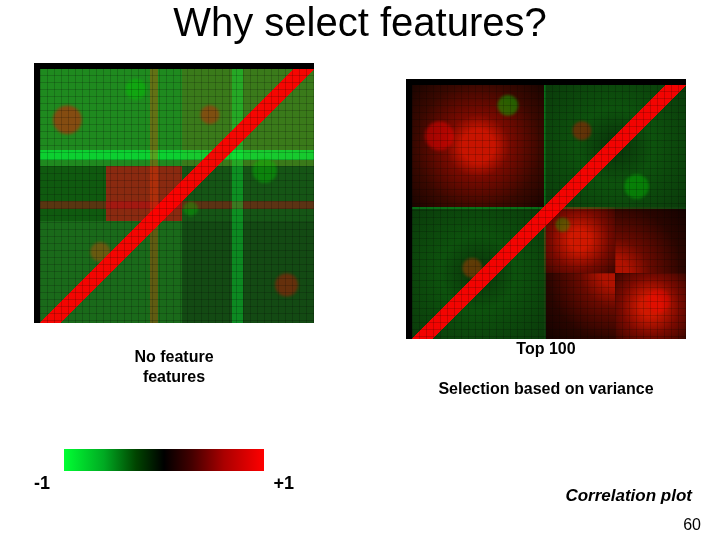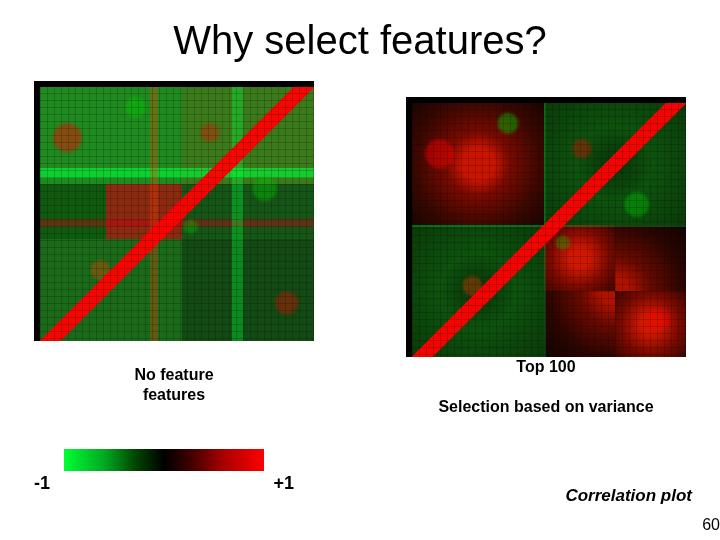--- a/index.html
+++ b/index.html
@@ -8,21 +8,20 @@
     height: 540px;
     background: #ffffff;
     font-family: Arial, Helvetica, sans-serif;
     position: relative;
     overflow: hidden;
   }
   .title {
     text-align: center;
     font-size: 40px;
     font-weight: normal;
-    padding-top: 18px;
     color: #000;
   }
   .plots-row {
     display: flex;
     justify-content: space-between;
     padding: 18px 34px 0 34px;
     gap: 30px;
   }
   .plot-col {
     display: flex;
@@ -143,21 +142,21 @@
     right: 28px;
     bottom: 34px;
     text-align: right;
     font-style: italic;
     font-weight: bold;
     font-size: 17px;
     line-height: 1.2;
   }
   .pagenum {
     position: absolute;
-    right: 0;
+    right: 19px;
     bottom: 6px;
     font-size: 16px;
     color: #000;
   }
 </style>
 </head>
 <body>
 
 <h1 class="title">Why select features?</h1>
 

